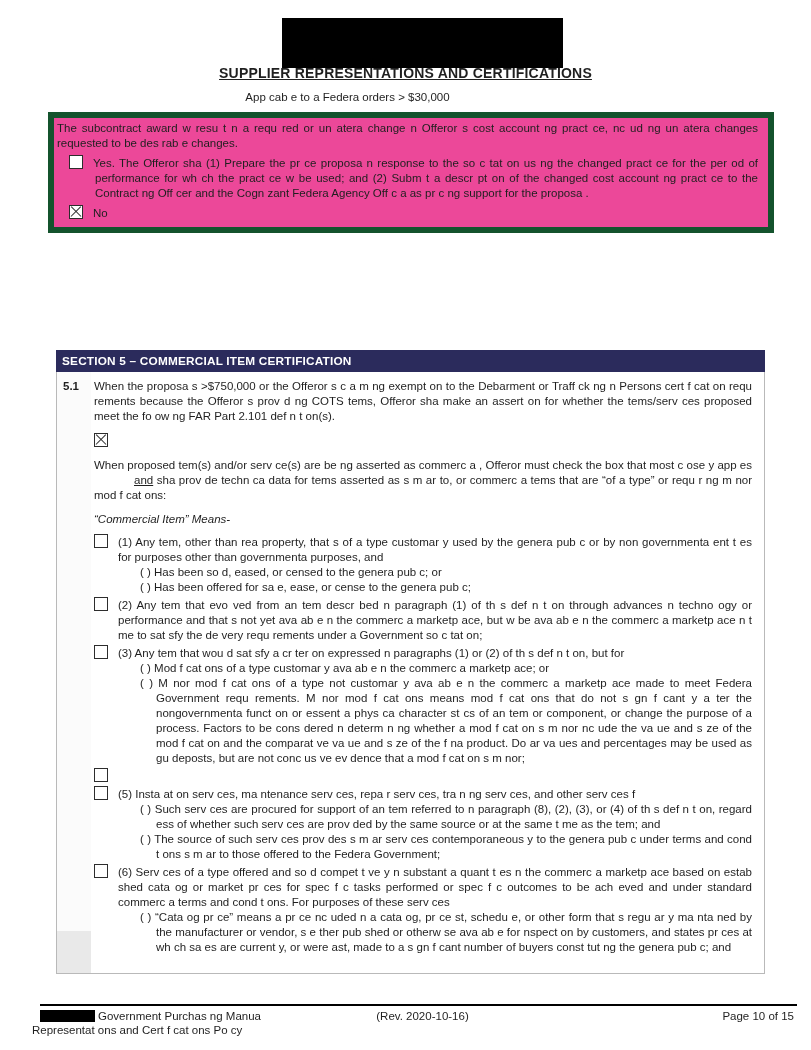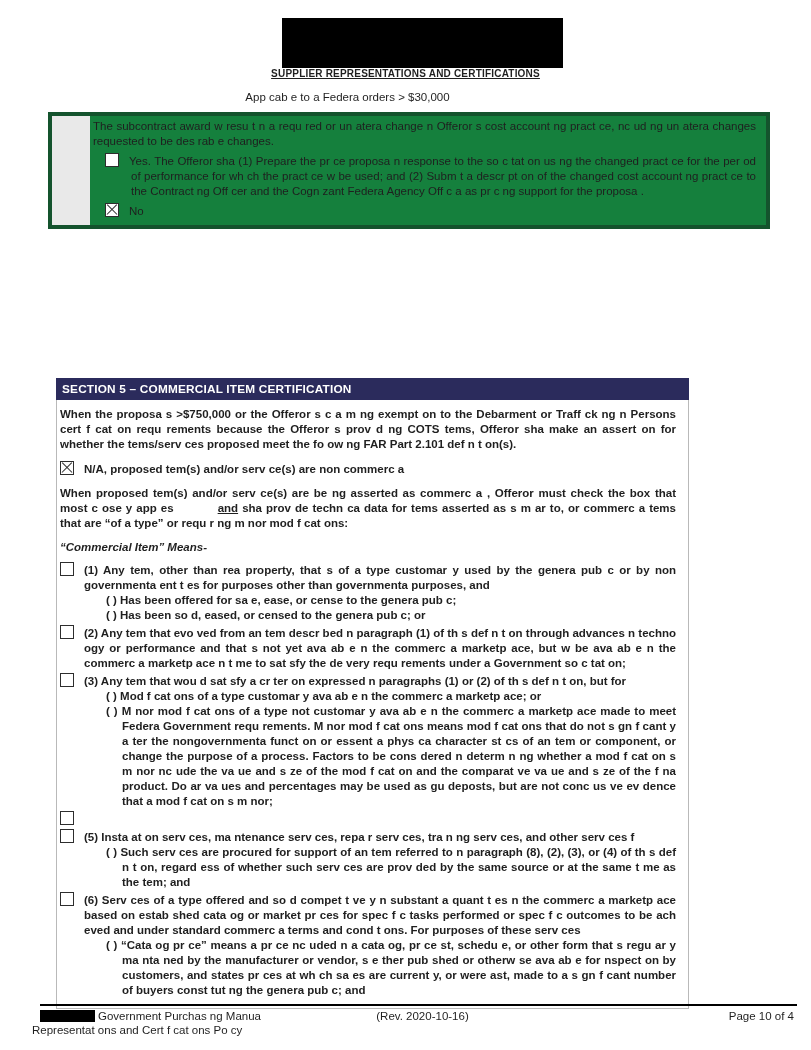--- a/index.html
+++ b/index.html
@@ -5,50 +5,50 @@
   html,body { margin:0; padding:0; background:#fff; }
   .page {
     position:relative; width:811px; height:1050px; background:#ffffff;
     font-family:"Liberation Sans", sans-serif; font-size:11.5px; line-height:15px; color:#1f1f1f;
     overflow:hidden;
   }
   .redact { background:#000; }
   .redact-top { position:absolute; left:282px; top:18px; width:281px; height:50px; }
   .doc-title {
     position:absolute; left:0; top:66px; width:811px; text-align:center;
-    font-weight:bold; font-size:10px; text-decoration:underline; letter-spacing:0.2px;
+    font-weight:bold; font-size:14px; text-decoration:underline; letter-spacing:0.2px;
   }
   .doc-subtitle { position:absolute; left:0; top:90px; width:695px; text-align:center; font-size:11.5px; }
 
   
-  .box1 { position:absolute; left:48px; top:112px; width:714px; border:4px solid #14532d; display:flex; background:#15803d; }
+  .box1 { position:absolute; left:48px; top:112px; width:714px; border:6px solid #14532d; display:flex; background:#ec4899;flex-direction:column; }
   .box1-numcol { width:38px; background:#e9e9e9; flex:0 0 auto; }
   .box1-content { flex:1 1 auto; padding:3px 10px 6px 3px; }
   .box1 p { margin:0; text-align:justify; }
 
   .opt { padding-left:38px; text-indent:-26px; margin-top:4px; text-align:justify; }
   .cb {
     display:inline-block; width:12px; height:12px; border:1.5px solid #2d2d2d;
     margin-right:10px; vertical-align:-2px; position:relative; background:#fff; text-indent:0;
   }
   .cb.checked::before, .cb.checked::after {
     content:""; position:absolute; left:-1px; top:5.2px; width:14px; height:1.4px; background:#2d2d2d;
   }
   .cb.checked::before { transform:rotate(45deg); }
   .cb.checked::after  { transform:rotate(-45deg); }
 
   
-  .section5 { position:absolute; left:56px; top:378px; width:633px; }
+  .section5 { position:absolute; left:56px; top:350px; width:709px; }
   .s5-header { background:#2b2b5c; color:#fff; font-weight:bold; font-size:11.8px; padding:4px 0 3px 6px; letter-spacing:0.2px; }
   .s5-body { border:1px solid #b9b9b9; border-top:none; display:flex; min-height:601px; background:#fff; }
   .s5-numcol {
     width:34px; flex:0 0 auto; font-weight:bold; padding:7px 0 0 6px; box-sizing:border-box;
     background:linear-gradient(180deg,#fbfbfb 0%,#fbfbfb 93%,#e9e9e9 93%,#e9e9e9 100%);
   }
-  .s5-content { flex:1 1 auto; padding:7px 12px 8px 3px;font-weight:bold; }
+  .s5-content { flex:1 1 auto; padding:7px 12px 8px 3px; }
   .s5-content p { margin:0 0 9px 0; text-align:justify; }
   .means-line { font-style:italic; margin:0 0 7px 0 !important; text-align:right; }
   .u { text-decoration:underline;margin-left:40px; }
 
   .def { padding-left:24px; text-indent:-24px; text-align:justify; margin:0 0 2px 0; }
   .na-row { margin:0 0 9px 0; text-align:left; }
   .sub { margin-left:22px; padding-left:16px; text-indent:-16px; text-align:justify; }
 
   
   .footer-rule { position:absolute; left:40px; top:1004px; width:757px; border-top:2.5px solid #000; }
@@ -72,64 +72,66 @@
     <div class="box1-content">
       <p>The subcontract award w   resu t  n a requ red or un atera  change  n Offeror s cost account ng pract ce,  nc ud ng un atera  changes requested to be des rab e changes.</p>
       <div class="opt"><span class="cb"></span><span>Yes. The Offeror sha   (1) Prepare the pr ce proposa   n response to the so  c tat on us ng the changed pract ce for the per od of performance for wh ch the pract ce w   be used; and (2) Subm t a descr pt on of the changed cost account ng pract ce to the Contract ng Off cer and the Cogn zant Federa  Agency Off c a  as pr c ng support for the proposa .</span></div>
       <div class="opt"><span class="cb checked"></span><span>No</span></div>
     </div>
   </div>
 
   <div class="section5">
     <div class="s5-header">SECTION 5 – COMMERCIAL ITEM CERTIFICATION</div>
     <div class="s5-body">
+      <div class="s5-numcol">5.1</div>
       <div class="s5-content">
         <p>When the proposa   s &gt;$750,000 or the Offeror  s c a m ng exempt on to the Debarment or Traff ck ng  n Persons cert f cat on requ rements because the Offeror  s prov d ng COTS  tems, Offeror sha   make an assert on for whether the  tems/serv ces proposed meet the fo  ow ng FAR Part 2.101 def n t on(s).</p>
 
-        <div class="def na-row"><span class="cb checked"></span><span>N/A, proposed  tem(s) and/or serv ce(s) are non commerc a</span></div>
+        <div class="def na-row"><span class="cb checked"></span></div>
 
         <p><span>When proposed  tem(s) and/or serv ce(s) are be ng asserted as commerc a , Offeror must check the box that most c ose y app es </span><span class="u">and</span><span> sha   prov de techn ca  data for  tems asserted as s m ar to, or commerc a   tems that are “of a type” or requ r ng m nor mod f cat ons:</span></p>
 
         <p class="means-line">“Commercial Item” Means-</p>
 
         <div class="def">
           <span class="cb"></span><span>(1) Any  tem, other than rea  property, that  s of a type customar y used by the genera  pub c or by non governmenta  ent t es for purposes other than governmenta  purposes, and</span>
+          <div class="sub">( )  Has been so d,  eased, or   censed to the genera  pub c; or</div>
           <div class="sub">( ) Has been offered for sa e,  ease, or   cense to the genera  pub c;</div>
-          <div class="sub">( )  Has been so d,  eased, or   censed to the genera  pub c; or</div>
         </div>
 
         <div class="def">
           <span class="cb"></span><span>(2) Any  tem that evo ved from an  tem descr bed  n paragraph (1) of th s def n t on through advances  n techno ogy or performance and that  s not yet ava ab e  n the commerc a  marketp ace, but w   be ava ab e  n the commerc a  marketp ace  n t me to sat sfy the de very requ rements under a Government so c tat on;</span>
         </div>
 
         <div class="def">
           <span class="cb"></span><span>(3) Any  tem that wou d sat sfy a cr ter on expressed  n paragraphs (1) or (2) of th s def n t on, but for</span>
           <div class="sub">( )  Mod f cat ons of a type customar y ava ab e  n the commerc a  marketp ace; or</div>
           <div class="sub">( ) M nor mod f cat ons of a type not customar y ava ab e  n the commerc a  marketp ace made to meet Federa  Government requ rements. M nor mod f cat ons means mod f cat ons that do not s gn f cant y a ter the nongovernmenta  funct on or essent a  phys ca  character st cs of an  tem or component, or change the purpose of a process. Factors to be cons dered  n determ n ng whether a mod f cat on  s m nor  nc ude the va ue and s ze of the mod f cat on and the comparat ve va ue and s ze of the f na  product. Do ar va ues and percentages may be used as gu deposts, but are not conc us ve ev dence that a mod f cat on  s m nor;</div>
         </div>
 
         <div class="def">
           <span class="cb"></span>
         </div>
 
         <div class="def">
           <span class="cb"></span><span>(5) Insta at on serv ces, ma ntenance serv ces, repa r serv ces, tra n ng serv ces, and other serv ces  f</span>
           <div class="sub">( )  Such serv ces are procured for support of an  tem referred to  n paragraph (8), (2), (3), or (4) of th s def n t on, regard ess of whether such serv ces are prov ded by the same source or at the same t me as the  tem; and</div>
+          <div class="sub">( ) The source of such serv ces prov des s m ar serv ces contemporaneous y to the genera  pub c under terms and cond t ons s m ar to those offered to the Federa  Government;</div>
         </div>
 
         <div class="def">
           <span class="cb"></span><span>(6) Serv ces of a type offered and so d compet t ve y  n substant a  quant t es  n the commerc a  marketp ace based on estab shed cata og or market pr ces for spec f c tasks performed or spec f c outcomes to be ach eved and under standard commerc a  terms and cond t ons. For purposes of these serv ces</span>
           <div class="sub">( ) “Cata og pr ce” means a pr ce  nc uded  n a cata og, pr ce  st, schedu e, or other form that  s regu ar y ma nta ned by the manufacturer or vendor,  s e ther pub shed or otherw se ava ab e for  nspect on by customers, and states pr ces at wh ch sa es are current y, or were  ast, made to a s gn f cant number of buyers const tut ng the genera  pub c; and</div>
         </div>
 
       </div>
     </div>
   </div>
 
   <div class="footer-rule"></div>
   <div class="footer-row">
     <span class="redact footer-redact"></span><span>Government Purchas ng Manua</span>
     <span class="footer-center">(Rev. 2020-10-16)</span>
-    <span class="footer-right">Page 10 of 4</span>
+    <span class="footer-right">Page 10 of 15</span>
   </div>
   <div class="footer-line2">Representat ons and Cert f cat ons Po cy</div>
 
 </div>
 
 </body></html>

